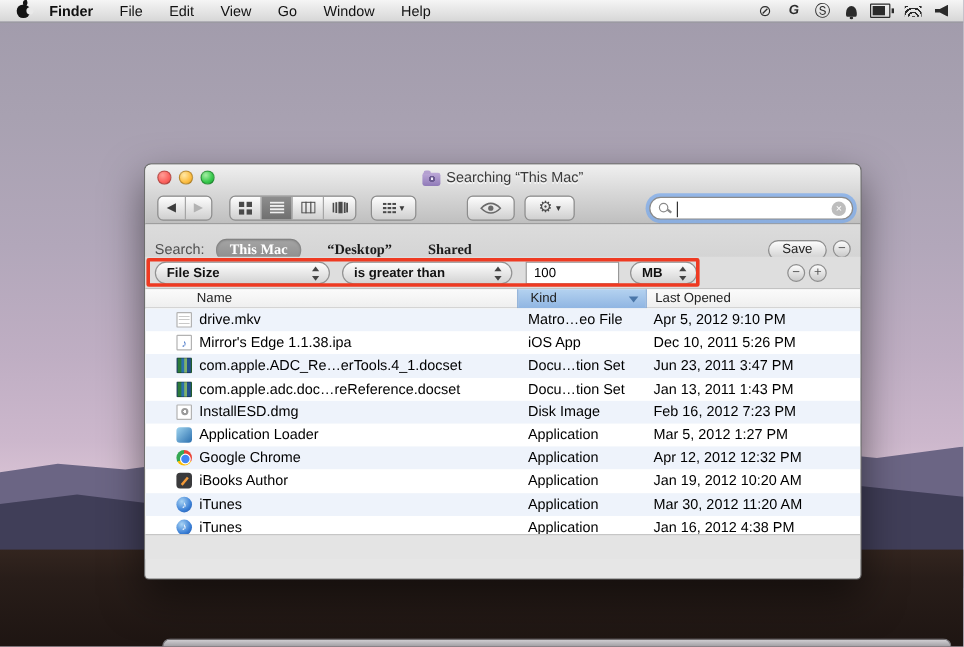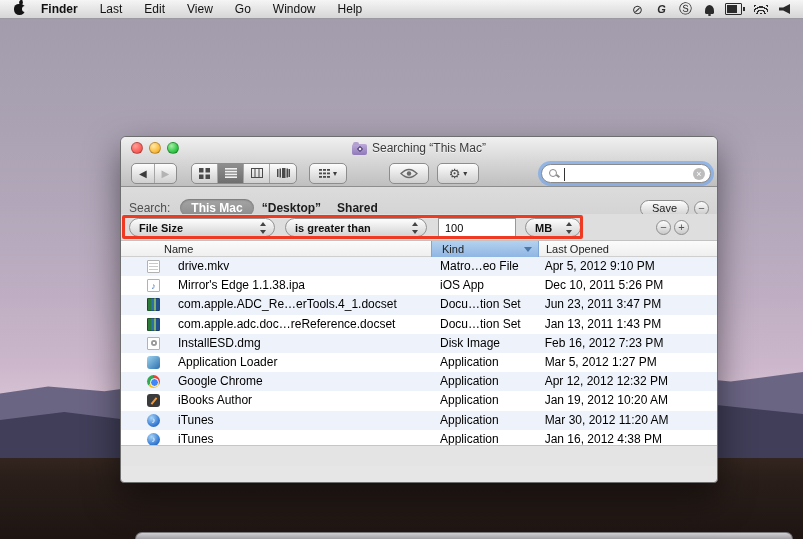--- a/index.html
+++ b/index.html
@@ -105,21 +105,21 @@
     background:#bdbdbd; color:#fff; font-size:9px; line-height:12px; text-align:center; }
 
   
   .scopebar { position:absolute; left:0; top:50px; width:100%; height:43px;
     background:linear-gradient(180deg,#dcdcdc,#d0d0d0); border-bottom:1px solid #bcbcbc;
     display:flex; align-items:center; padding:0 8px; gap:10px; }
   .scope-label { color:#4f4f4f; font-size:12px; }
   .scope { font-size:12px; font-weight:bold; color:#1c1c1c; padding:1px 8px; }
   .scope.selected { background:linear-gradient(180deg,#a6a6a6,#8a8a8a); color:#fff; border-radius:9px;
     padding:2px 11px; box-shadow:inset 0 1px 2px rgba(0,0,0,.3); }
-  .scope-right { margin-left:auto; display:flex; align-items:center; gap:5px; }
+  .scope-right { margin-left:auto; display:flex; align-items:flex-start; gap:5px; }
   .save-btn { height:17px; padding:0 11px; font-size:11px; color:#222;
     background:linear-gradient(180deg,#fdfdfd,#cfcfcf); border:1px solid #8d8d8d; border-radius:9px;
     display:flex; align-items:center; }
   .round-btn { width:15px; height:15px; border-radius:50%; border:1px solid #8d8d8d;
     background:linear-gradient(180deg,#fdfdfd,#c9c9c9); color:#555; font-size:11px; line-height:13px;
     text-align:center; }
 
   
   .filterbar { position:absolute; left:0; top:77px; width:100%; height:27px; background:#dedede;
     border-bottom:1px solid #c2c2c2; }
@@ -151,21 +151,21 @@
     border-right:1px solid #7fa6d4; }
   .sort-indicator { position:absolute; right:6px; top:6px; border-left:4px solid transparent;
     border-right:4px solid transparent; border-top:5px solid #4a76a8; }
   .hdr-date { left:425px; }
 
   
   .list { position:absolute; left:0; top:120px; width:100%; height:188px; background:#fff; overflow:hidden; }
   .row { display:flex; height:19.2px; line-height:19.2px; font-size:12px; }
   .row.alt { background:#eef3fb; }
   .cell { white-space:nowrap; overflow:hidden; }
-  .cell.name { width:310px; display:flex; align-items:center; padding-left:26px;gap:12px; }
+  .cell.name { width:310px; display:flex; align-items:center; padding-left:26px; }
   .cell.kind { width:108px; padding-left:10px; }
   .cell.date { width:180px; padding-left:7px; }
   .ficon { position:relative; width:13px; height:13px; margin-right:6px; flex-shrink:0; }
   .ficon-file-video,.ficon-file-music,.ficon-file-dmg { background:#fff; border:1px solid #b2b2b2;
     border-radius:1px; }
   .ficon-file-video::after { content:""; position:absolute; inset:2px 1px;
     background:repeating-linear-gradient(180deg,#c9c9c9 0 1px,transparent 1px 3px); }
   .ficon-file-music::after { content:"♪"; position:absolute; inset:0; font-size:9px; line-height:12px;
     text-align:center; color:#4a78c8; }
   .ficon-file-dmg::after { content:""; position:absolute; left:2.5px; top:2.5px; width:6px; height:6px;
@@ -201,21 +201,21 @@
   <div class="sky"></div>
   <div class="ridge-far"></div>
   <div class="ridge-near"></div>
   <div class="ground"></div>
   <div class="dock-sliver"></div>
 
   <div class="menubar">
     <span class="apple-icon"></span>
     <div class="menu-items">
         <span class="menu-item app-name">Finder</span>
-        <span class="menu-item">Last</span>
+        <span class="menu-item">File</span>
         <span class="menu-item">Edit</span>
         <span class="menu-item">View</span>
         <span class="menu-item">Go</span>
         <span class="menu-item">Window</span>
         <span class="menu-item">Help</span>
       </div>
     <div class="status-icons">
         <span class="si si-record"></span>
         <span class="si si-growl"></span>
         <span class="si si-skitch"></span>
@@ -316,21 +316,21 @@
           <span class="mag-icon"></span>
           <span class="caret"></span>
           <input placeholder="" style="">
           <span class="clear-icon">×</span>
         </div>
       </div>
     </div>
 
     <div class="scopebar">
       <span class="scope-label">Search:</span>
-      <div class="menu-items" id="scopes" style="gap:0;">
+      <div class="menu-items" id="scopes" style="gap:14px;font-family:Liberation Serif, serif;">
           <span class="scope selected">This Mac</span>
           <span class="scope">“Desktop”</span>
           <span class="scope">Shared</span>
         </div>
       <div class="scope-right">
         <span class="save-btn">Save</span>
         <span class="round-btn">−</span>
       </div>
     </div>
 

